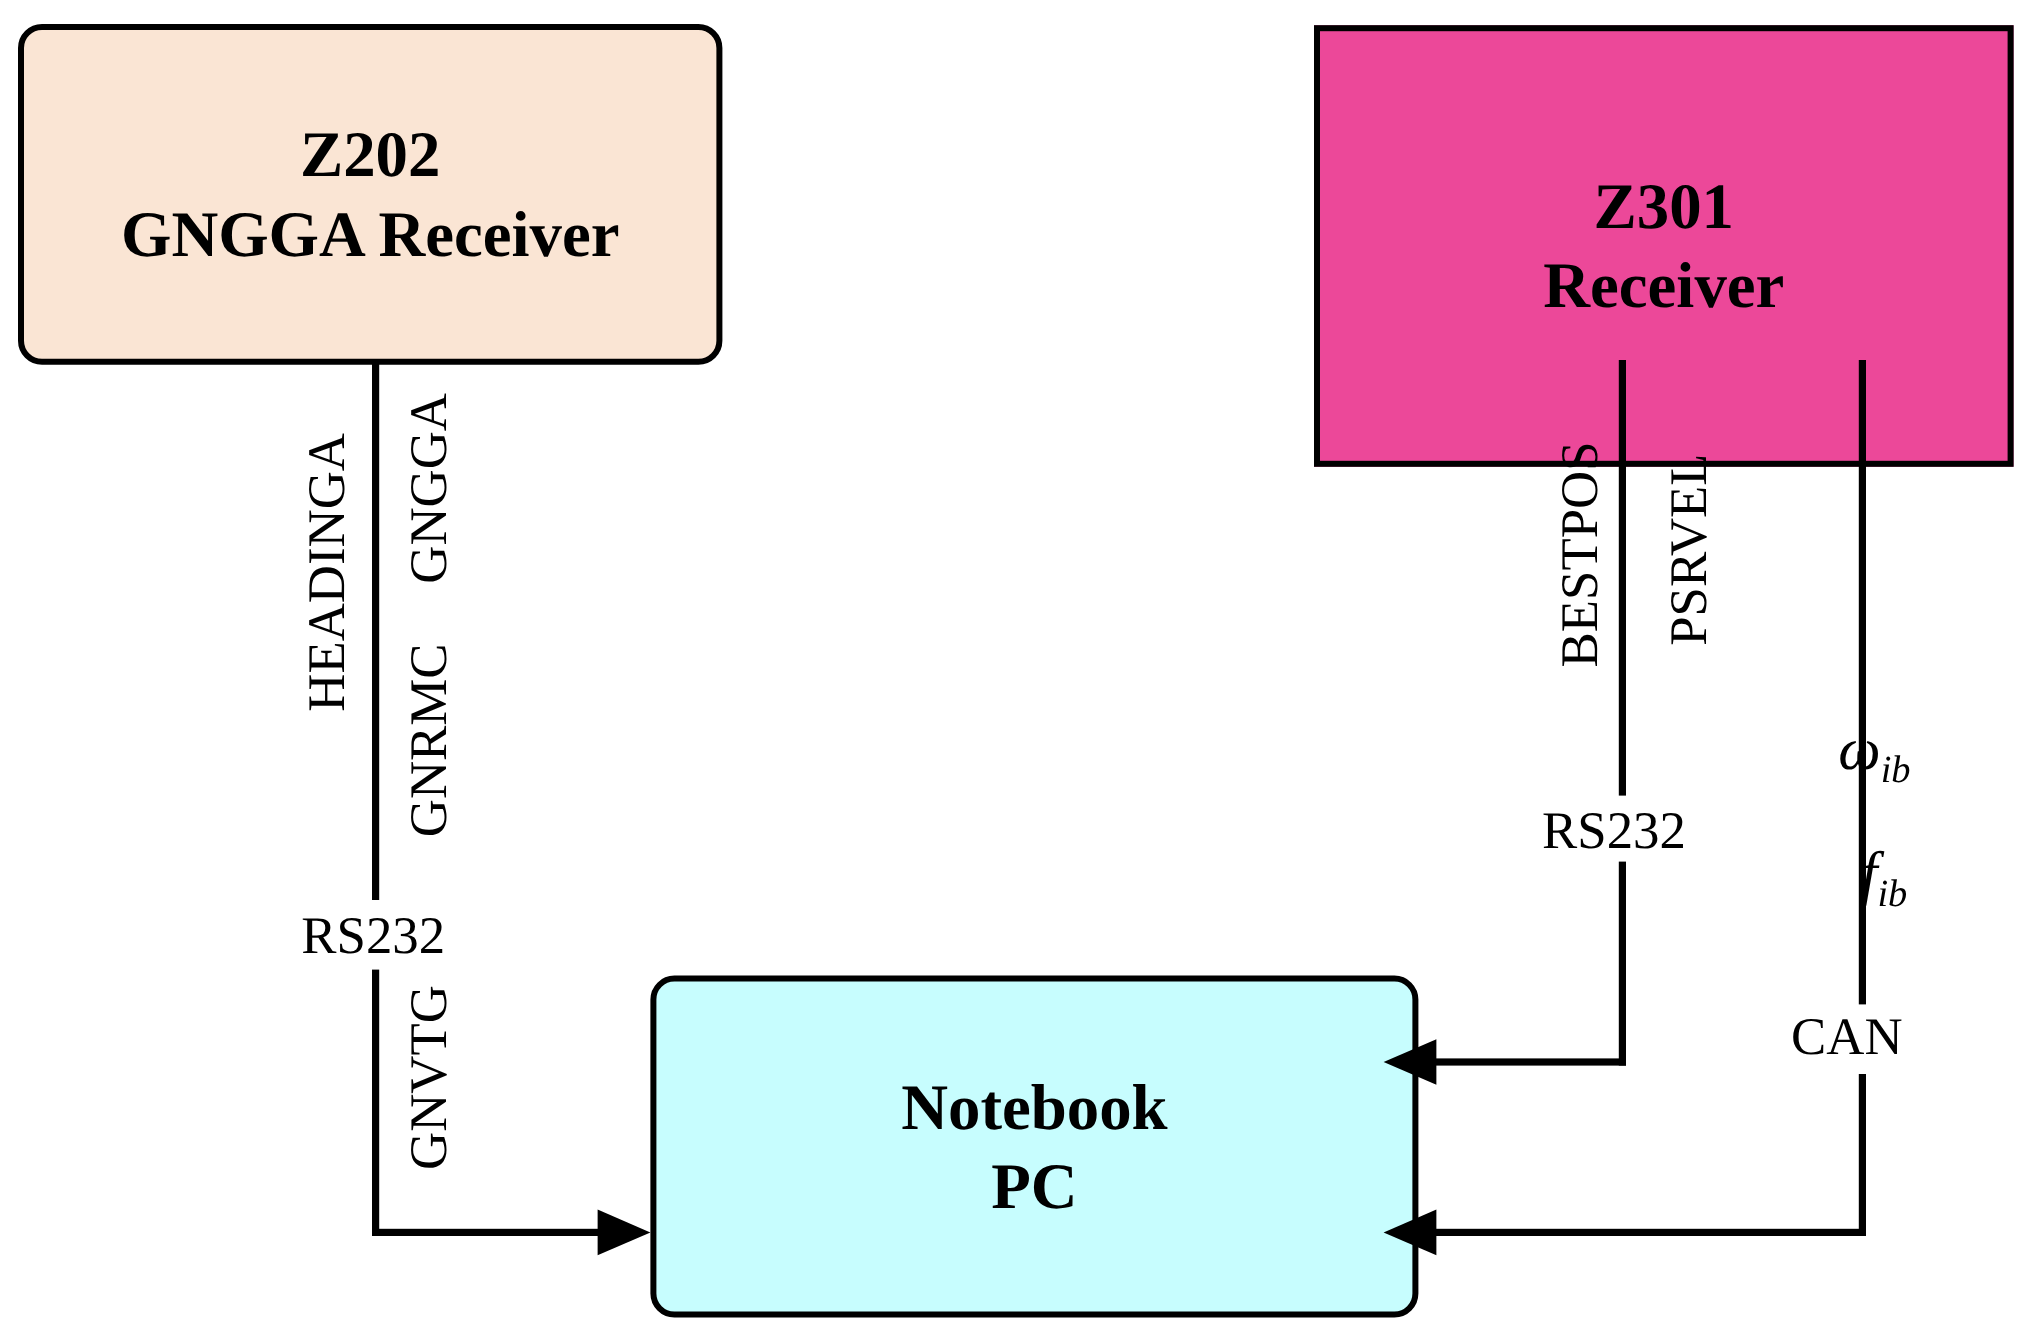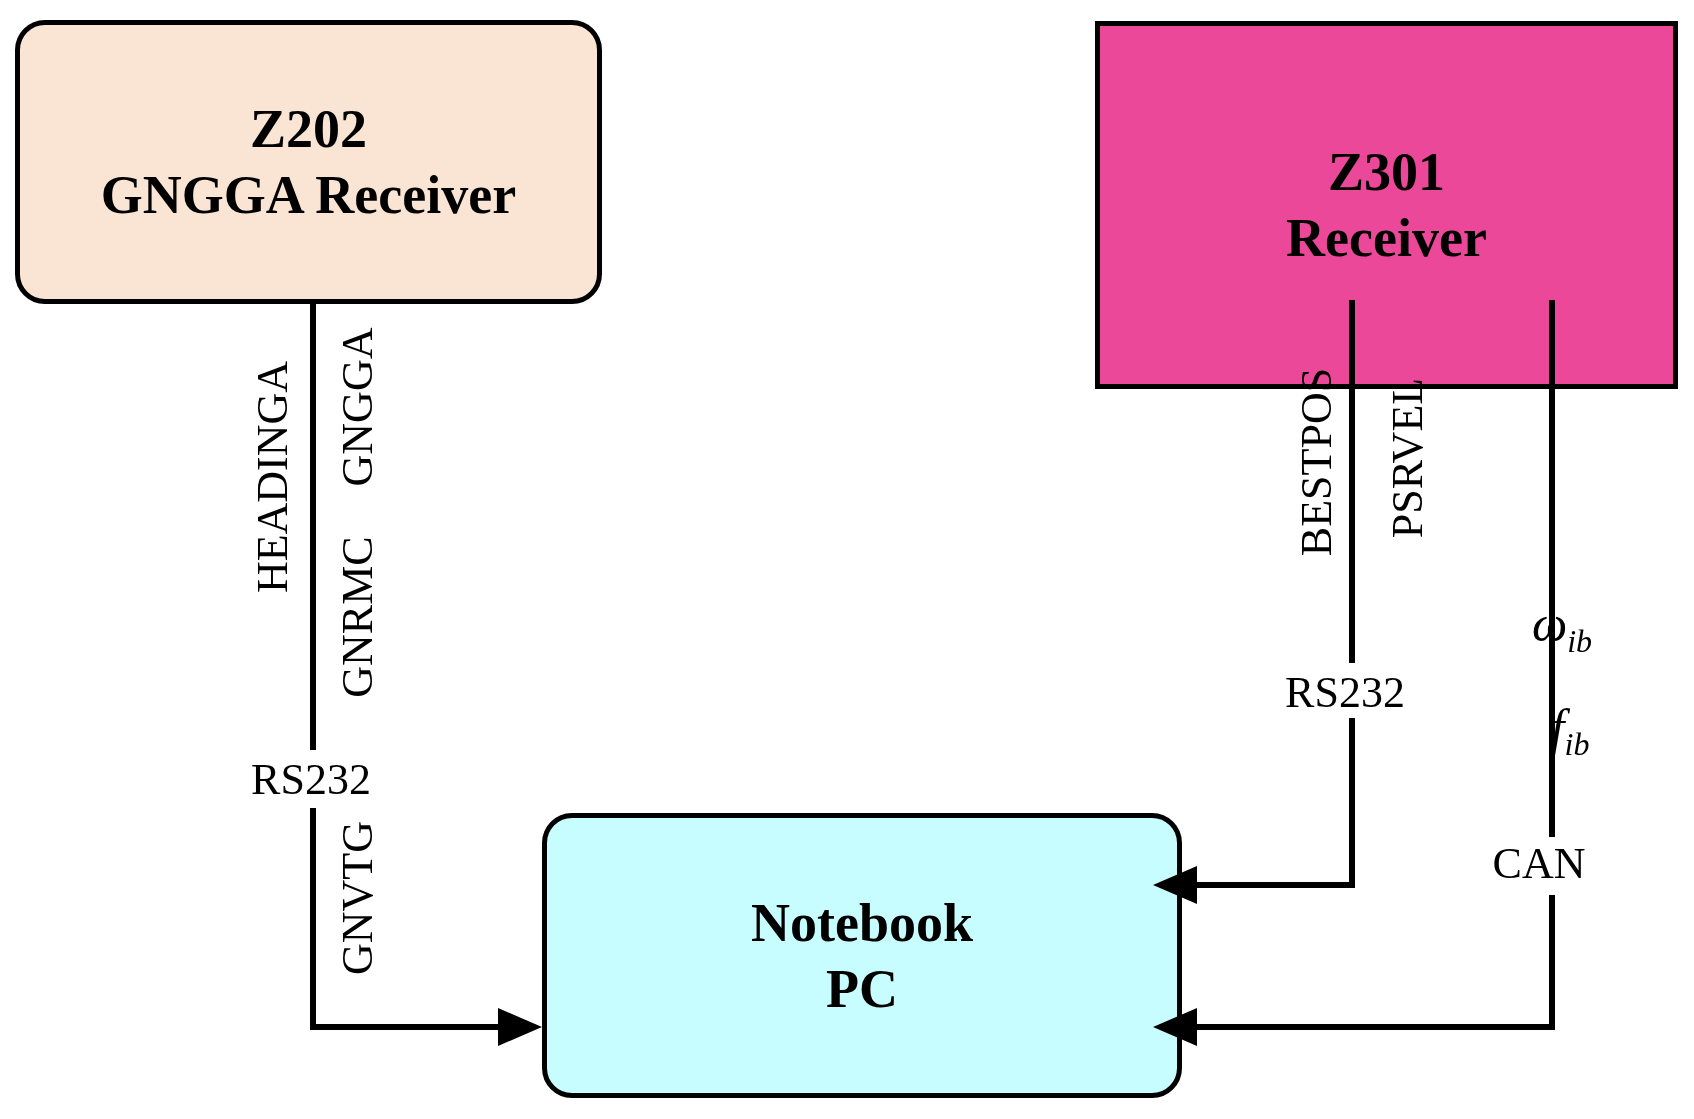--- a/index.html
+++ b/index.html
@@ -18,21 +18,21 @@
     border: 5px solid #000;
     display: flex;
     flex-direction: column;
     justify-content: center;
     align-items: center;
     text-align: center;
     font-weight: bold;
     font-size: 54px;
     line-height: 66px;
   }
-  .box.rounded { border-radius: 30px; }
+  .box.rounded { border-radius: 20px; }
   #box-z202    { left: 15px;   top: 20px;  width: 587px; height: 284px; background: #fae5d4; }
   #box-z301    { left: 1095px; top: 21px;  width: 583px; height: 368px; background: #ec4899; }
   #box-notebook{ left: 542px;  top: 813px; width: 640px; height: 285px; background: #c7fdfe; }
 
   .seg { position: absolute; background: #000; }
 
   .lbl {
     position: absolute;
     font-size: 44px;
     line-height: 1;

